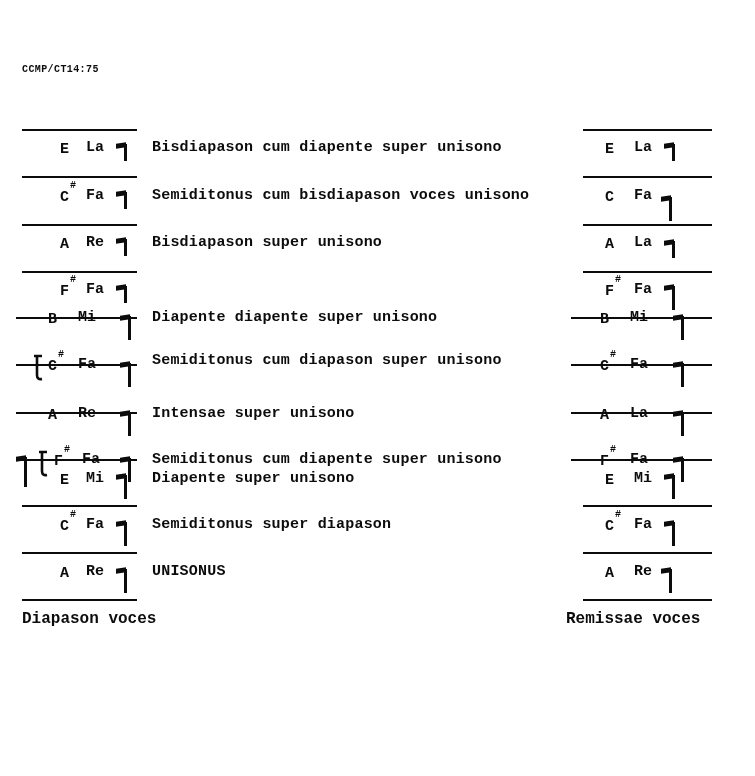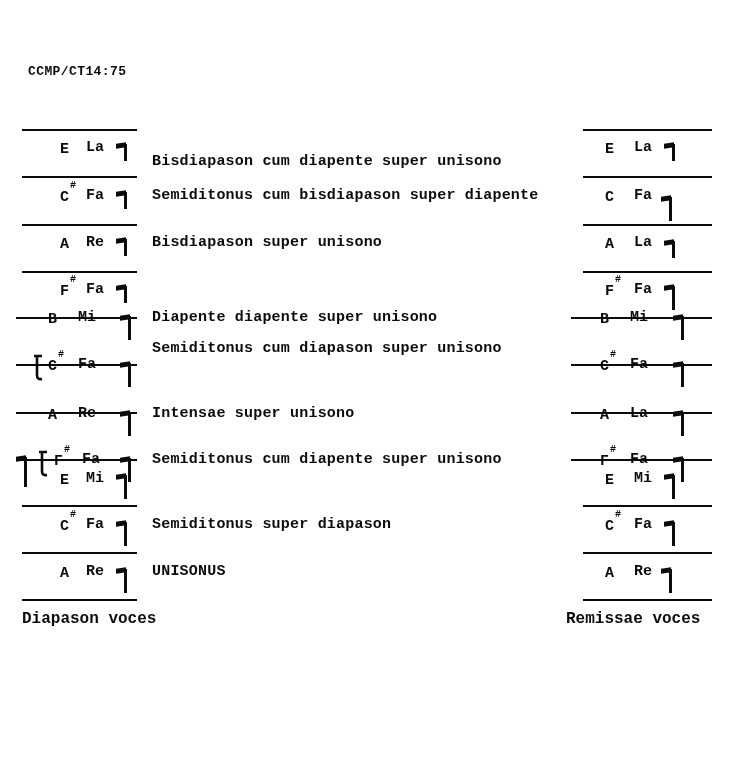--- a/index.html
+++ b/index.html
@@ -1,18 +1,18 @@
 <!DOCTYPE html>
 <html><head>
 <meta charset="utf-8">
 <style>
   html,body{margin:0;padding:0;background:#fff;}
   .page{position:relative;width:755px;height:776px;background:#ffffff;overflow:hidden;
         font-family:"Liberation Mono",monospace;font-weight:bold;color:#0c0c0c;}
-  .hdr{position:absolute;left:28px;top:64px;font-size:13px;letter-spacing:.4px;}
+  .hdr{position:absolute;left:22px;top:64px;font-size:10px;letter-spacing:.4px;}
   .hline{position:absolute;height:2px;background:#0c0c0c;}
   .nrow{position:absolute;height:20px;font-size:15px;white-space:nowrap;}
   .lt,.sy{position:absolute;top:0;}
   .sh{font-size:10px;position:relative;top:-7px;margin-left:1px;font-weight:bold;}
   
   .ng{position:absolute;width:13px;height:24px;}
   .ng::before{content:"";position:absolute;left:0;top:1px;width:10px;height:5px;background:#0c0c0c;transform:skewY(-8deg);}
   .ng::after{content:"";position:absolute;left:8px;top:2px;width:3px;height:17px;background:#0c0c0c;}
   .ng.long::after{height:24px;}
   .ng.xlong::after{height:30px;}
@@ -163,26 +163,27 @@
     <span class="lt" style="left:22px"><span>C</span><sup class="sh">#</sup></span>
     <span class="sy" style="left:51px">Fa</span>
     <span class="ng long" style="left:81px;top:4px"></span>
   </div>
   <div class="nrow" style="left:583px;top:563px">
     <span class="lt" style="left:22px"><span>A</span><sup class="sh"></sup></span>
     <span class="sy" style="left:51px">Re</span>
     <span class="ng long" style="left:78px;top:4px"></span>
   </div>
 
-  <div class="ilabel" style="top:153px">Bisdiapason cum diapente super unisono</div>
-  <div class="ilabel" style="top:187px">Semiditonus cum bisdiapason super diapente</div>
+  <div class="ilabel" style="top:139px">Bisdiapason cum diapente super unisono</div>
+  <div class="ilabel" style="top:187px">Semiditonus cum bisdiapason voces unisono</div>
   <div class="ilabel" style="top:234px">Bisdiapason super unisono</div>
   <div class="ilabel" style="top:309px">Diapente diapente super unisono</div>
-  <div class="ilabel" style="top:340px">Semiditonus cum diapason super unisono</div>
+  <div class="ilabel" style="top:352px">Semiditonus cum diapason super unisono</div>
   <div class="ilabel" style="top:405px">Intensae super unisono</div>
   <div class="ilabel" style="top:451px">Semiditonus cum diapente super unisono</div>
+  <div class="ilabel" style="top:470px">Diapente super unisono</div>
   <div class="ilabel" style="top:516px">Semiditonus super diapason</div>
   <div class="ilabel" style="top:563px">UNISONUS</div>
 
   <div class="ftr" style="left:22px">Diapason voces</div>
   <div class="ftr" style="left:566px">Remissae voces</div>
 
 </div>
 
 </body></html>

